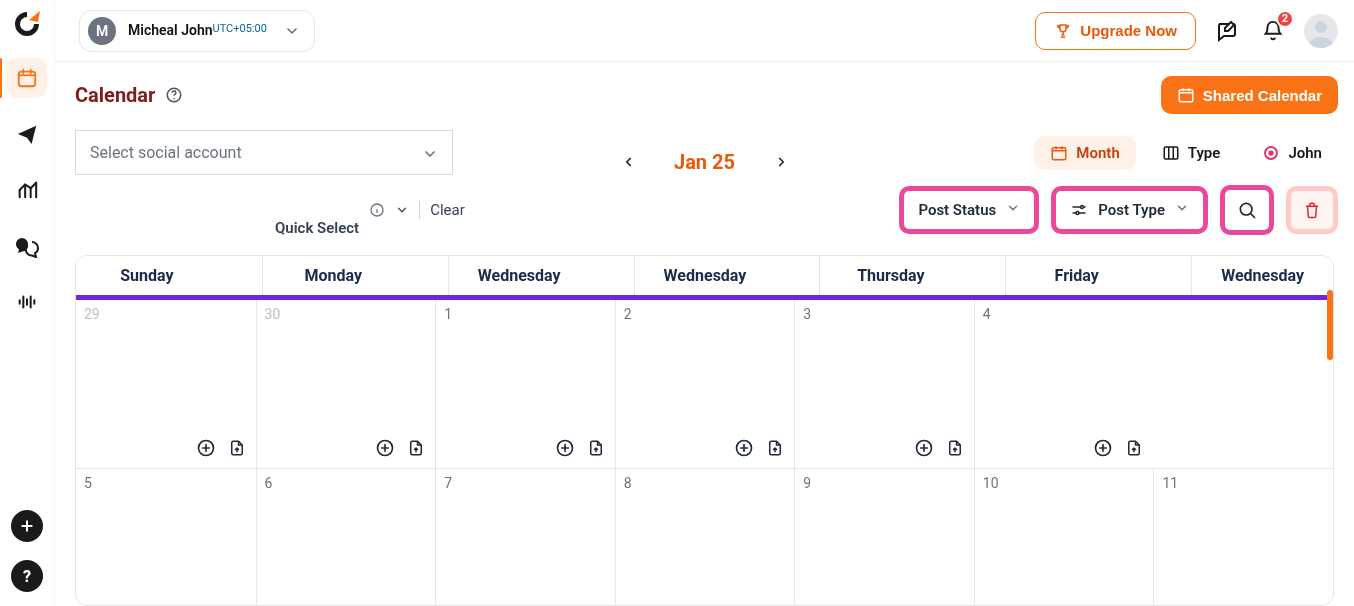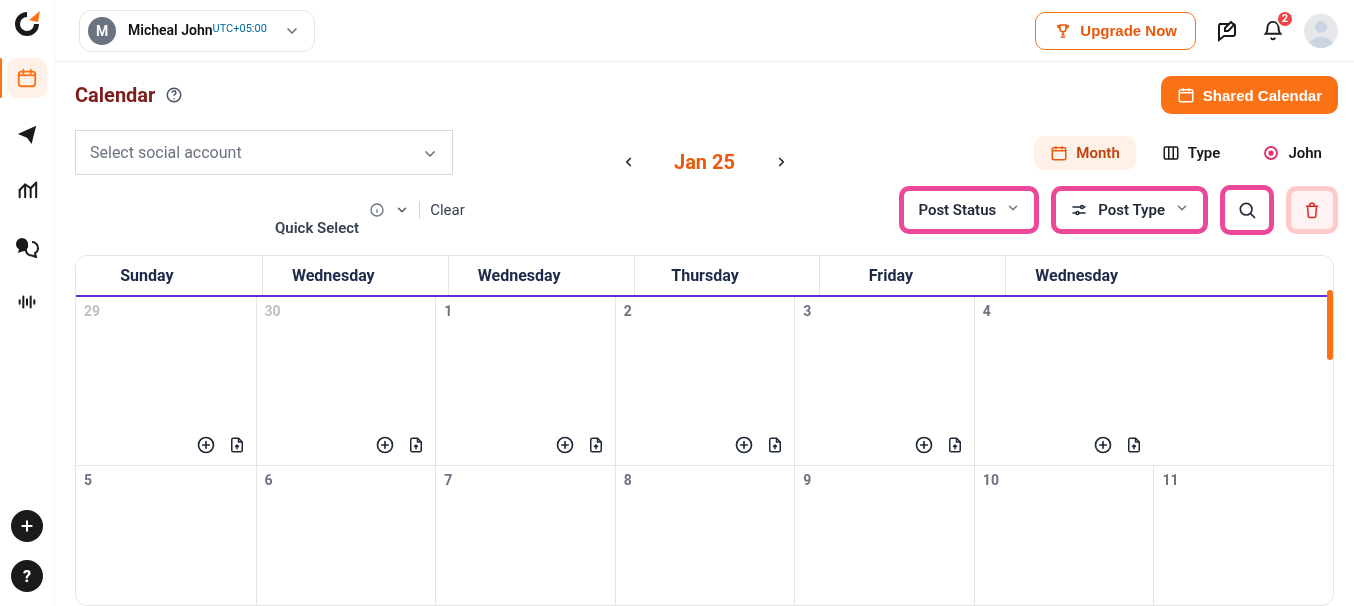--- a/index.html
+++ b/index.html
@@ -42,24 +42,24 @@
   .row2 { display:flex; align-items:center; margin-top:8px; gap:8px; }
   .quick-group { margin-left:200px; display:flex; align-items:center; gap:10px; color:#374151; font-size:15px; }
   .vline { width:1px; height:18px; background:#D1D5DB; }
   .clear-btn { color:#374151; cursor:pointer; }
   .filters { margin-left:auto; display:flex; align-items:center; gap:12px; }
   .pill { border:5px solid #ec4899; border-radius:10px; padding:10px 14px; display:flex; align-items:flex-start; gap:10px; font-size:15px; font-weight:600; cursor:pointer; background:#fff; color:#1f2937; }
   .pill.icononly { padding:10px 12px; }
   .pill.danger { border-color:#FECACA; background:#FEF2F2; color:#DC2626; }
   .calendar-wrap { padding:18px 20px 0 20px; position:relative; flex:1; min-height:0; }
   .cal { border:1px solid #E5E5E5; border-radius:12px; overflow:hidden; position:relative; height:100%; display:flex; flex-direction:column; }
-  .cal-head { display:grid; grid-template-columns:repeat(7,1fr); background:#fff; border-bottom:2px solid #6d28d9;gap:44px; }
+  .cal-head { display:grid; grid-template-columns:repeat(7,1fr); background:#fff; border-bottom:5px solid #6d28d9;gap:44px; }
   .cal-head > div { text-align:center; padding:10px 0; font-weight:700; color:#1E2A4A; font-size:16px; }
   .cal-head > div + div { border-left:1px solid #E5E5E5; }
-  .cal-body { flex:1; display:grid; grid-template-rows:repeat(2,1fr); min-height:0; position:relative;font-weight:bold; }
+  .cal-body { flex:1; display:grid; grid-template-rows:repeat(2,1fr); min-height:0; position:relative; }
   .cal-row { display:grid; grid-template-columns:repeat(7,1fr); border-top:0; }
   .cal-row + .cal-row { border-top:1px solid #E5E5E5; }
   .cell { position:relative; border-left:1px solid #E5E5E5; min-height:168px; padding:6px 8px; }
   .cal-row .cell:first-child { border-left:none; }
   .daynum { font-size:14px; color:#6b7280; }
   .daynum.prev { color:#C0C0C0; }
   .cell-actions { position:absolute; right:10px; bottom:10px; display:flex; gap:12px; color:#1f2937; }
   .cell-actions span { cursor:pointer; }
   .scroll-hint { position:absolute; right:0; top:34px; width:6px; height:70px; background:#F97316; border-radius:3px; }
   svg { display:block; }
@@ -284,20 +284,21 @@
               </svg>
           </div>
         </div>
       </div>
     </div>
 
     <div class="calendar-wrap">
       <div class="cal">
         <div class="cal-head">
           <div>Sunday</div>
+          <div>Monday</div>
           <div>Wednesday</div>
           <div>Wednesday</div>
           <div>Thursday</div>
           <div>Friday</div>
           <div>Wednesday</div>
         </div>
         <div class="cal-body" id="cal-body">
             <div class="cal-row">
               <div class="cell">
                 <div class="daynum prev">29</div>

